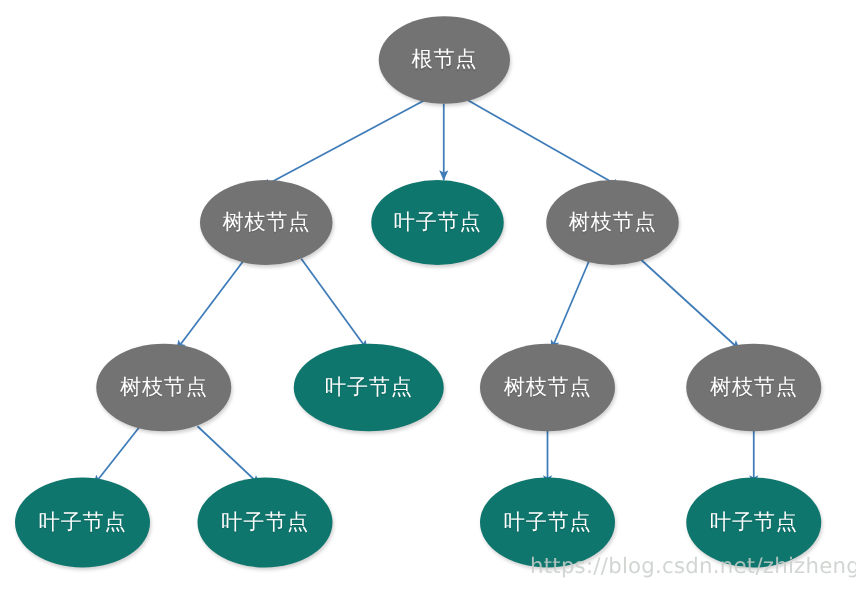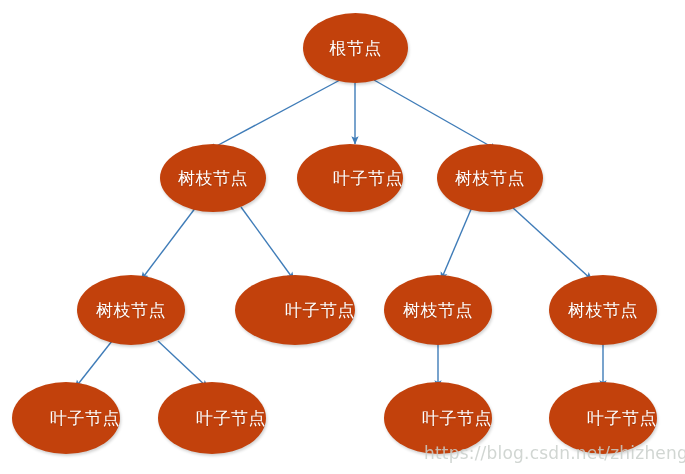--- a/index.html
+++ b/index.html
@@ -32,25 +32,24 @@
     border-radius: 50%;
     box-sizing: border-box;
     color: #ffffff;
     text-align: center;
     line-height: 1;
     letter-spacing: 0.5px;
     text-shadow: 0 1px 1px rgba(0,0,0,0.18);
     box-shadow: 1px 2px 3px rgba(0,0,0,0.18);
   }
   .node.branch {
-    background: #c2410c;
+    background: #737373;
   }
   .node.leaf {
-    background: #c2410c;
-    justify-content: flex-end;
+    background: #0f766e;
   }
   .node .label {
     font-size: 17px;
     font-weight: 400;
     white-space: nowrap;
   }
   #watermark {
     position: absolute;
     left: 424px;
     top: 443px;

